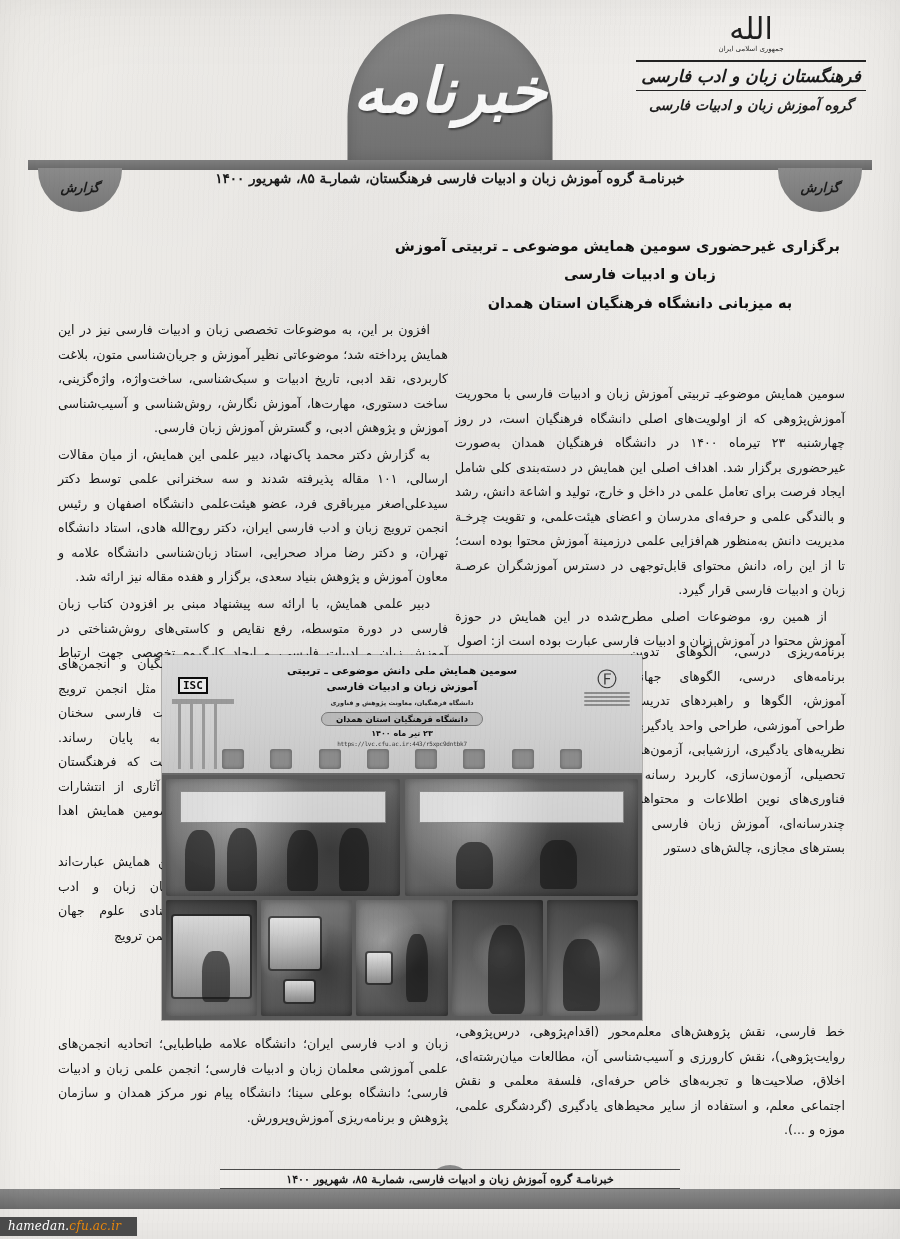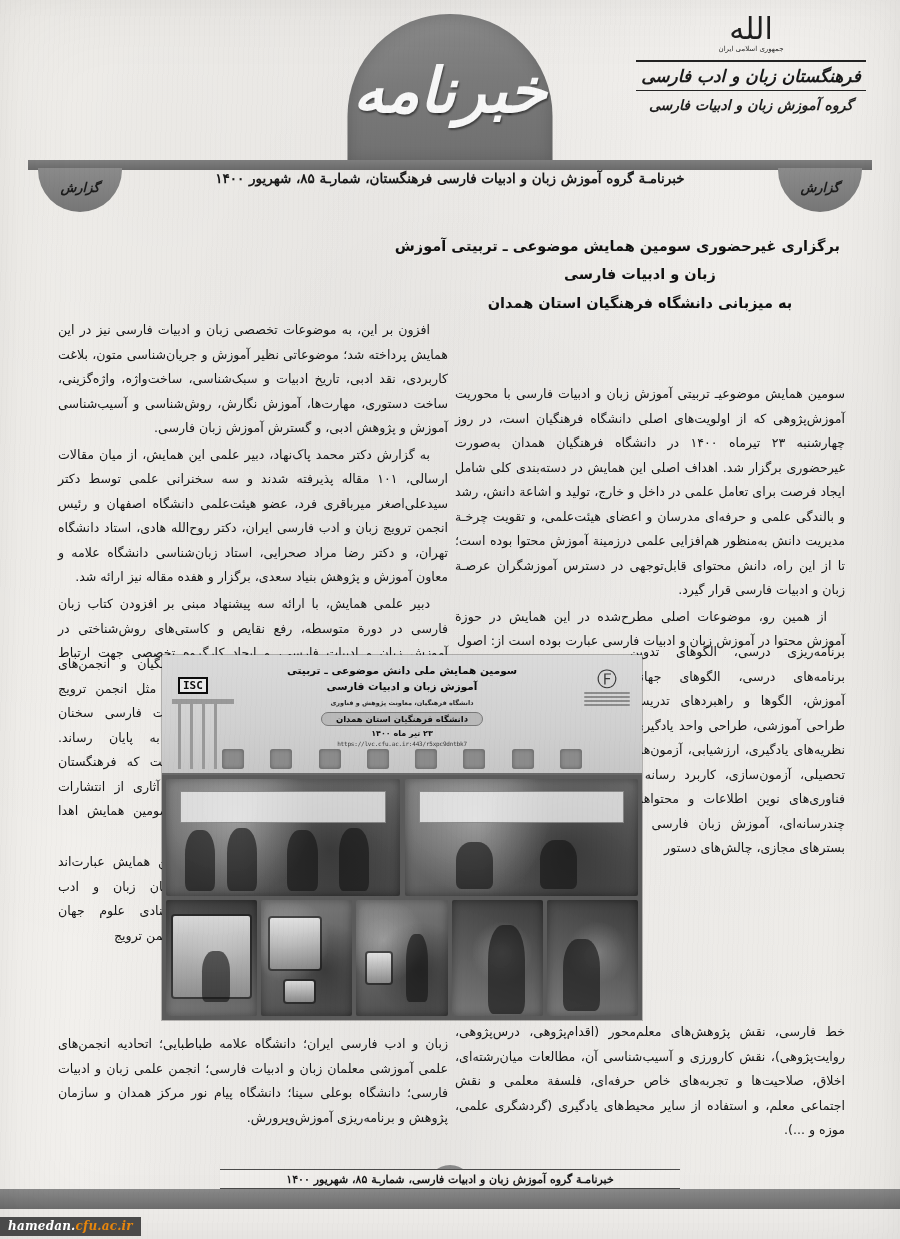--- a/index.html
+++ b/index.html
@@ -247,23 +247,23 @@
   .footer-plate span{
     font-family:"DejaVu Serif","Liberation Serif",serif;
     font-size:11px;font-weight:700;color:#171717;
   }
   .footer-band{
     position:absolute;left:0;right:0;bottom:0;height:30px;background:#efedea;
   }
 
   .watermark{
     position:absolute;left:0;bottom:3px;
-    background:#4a4a4a;padding:2px 8px 3px 8px;
-    font-family:"DejaVu Serif","Liberation Serif",serif;
-    font-size:12px;font-weight:700;font-style:italic;
+    background:#4a4a4a;padding:2px 16px 3px 8px;
+    font-family:"DejaVu Serif","Liberation Serif",serif;
+    font-size:12px;font-weight:400;font-style:italic;
     letter-spacing:.2px;z-index:70;direction:ltr;
   }
   .watermark .wm-a{color:#ffffff;}
   .watermark .wm-b{color:#e8860c;}
 </style>
 </head>
 <body>
 
 <div class="page">
 

